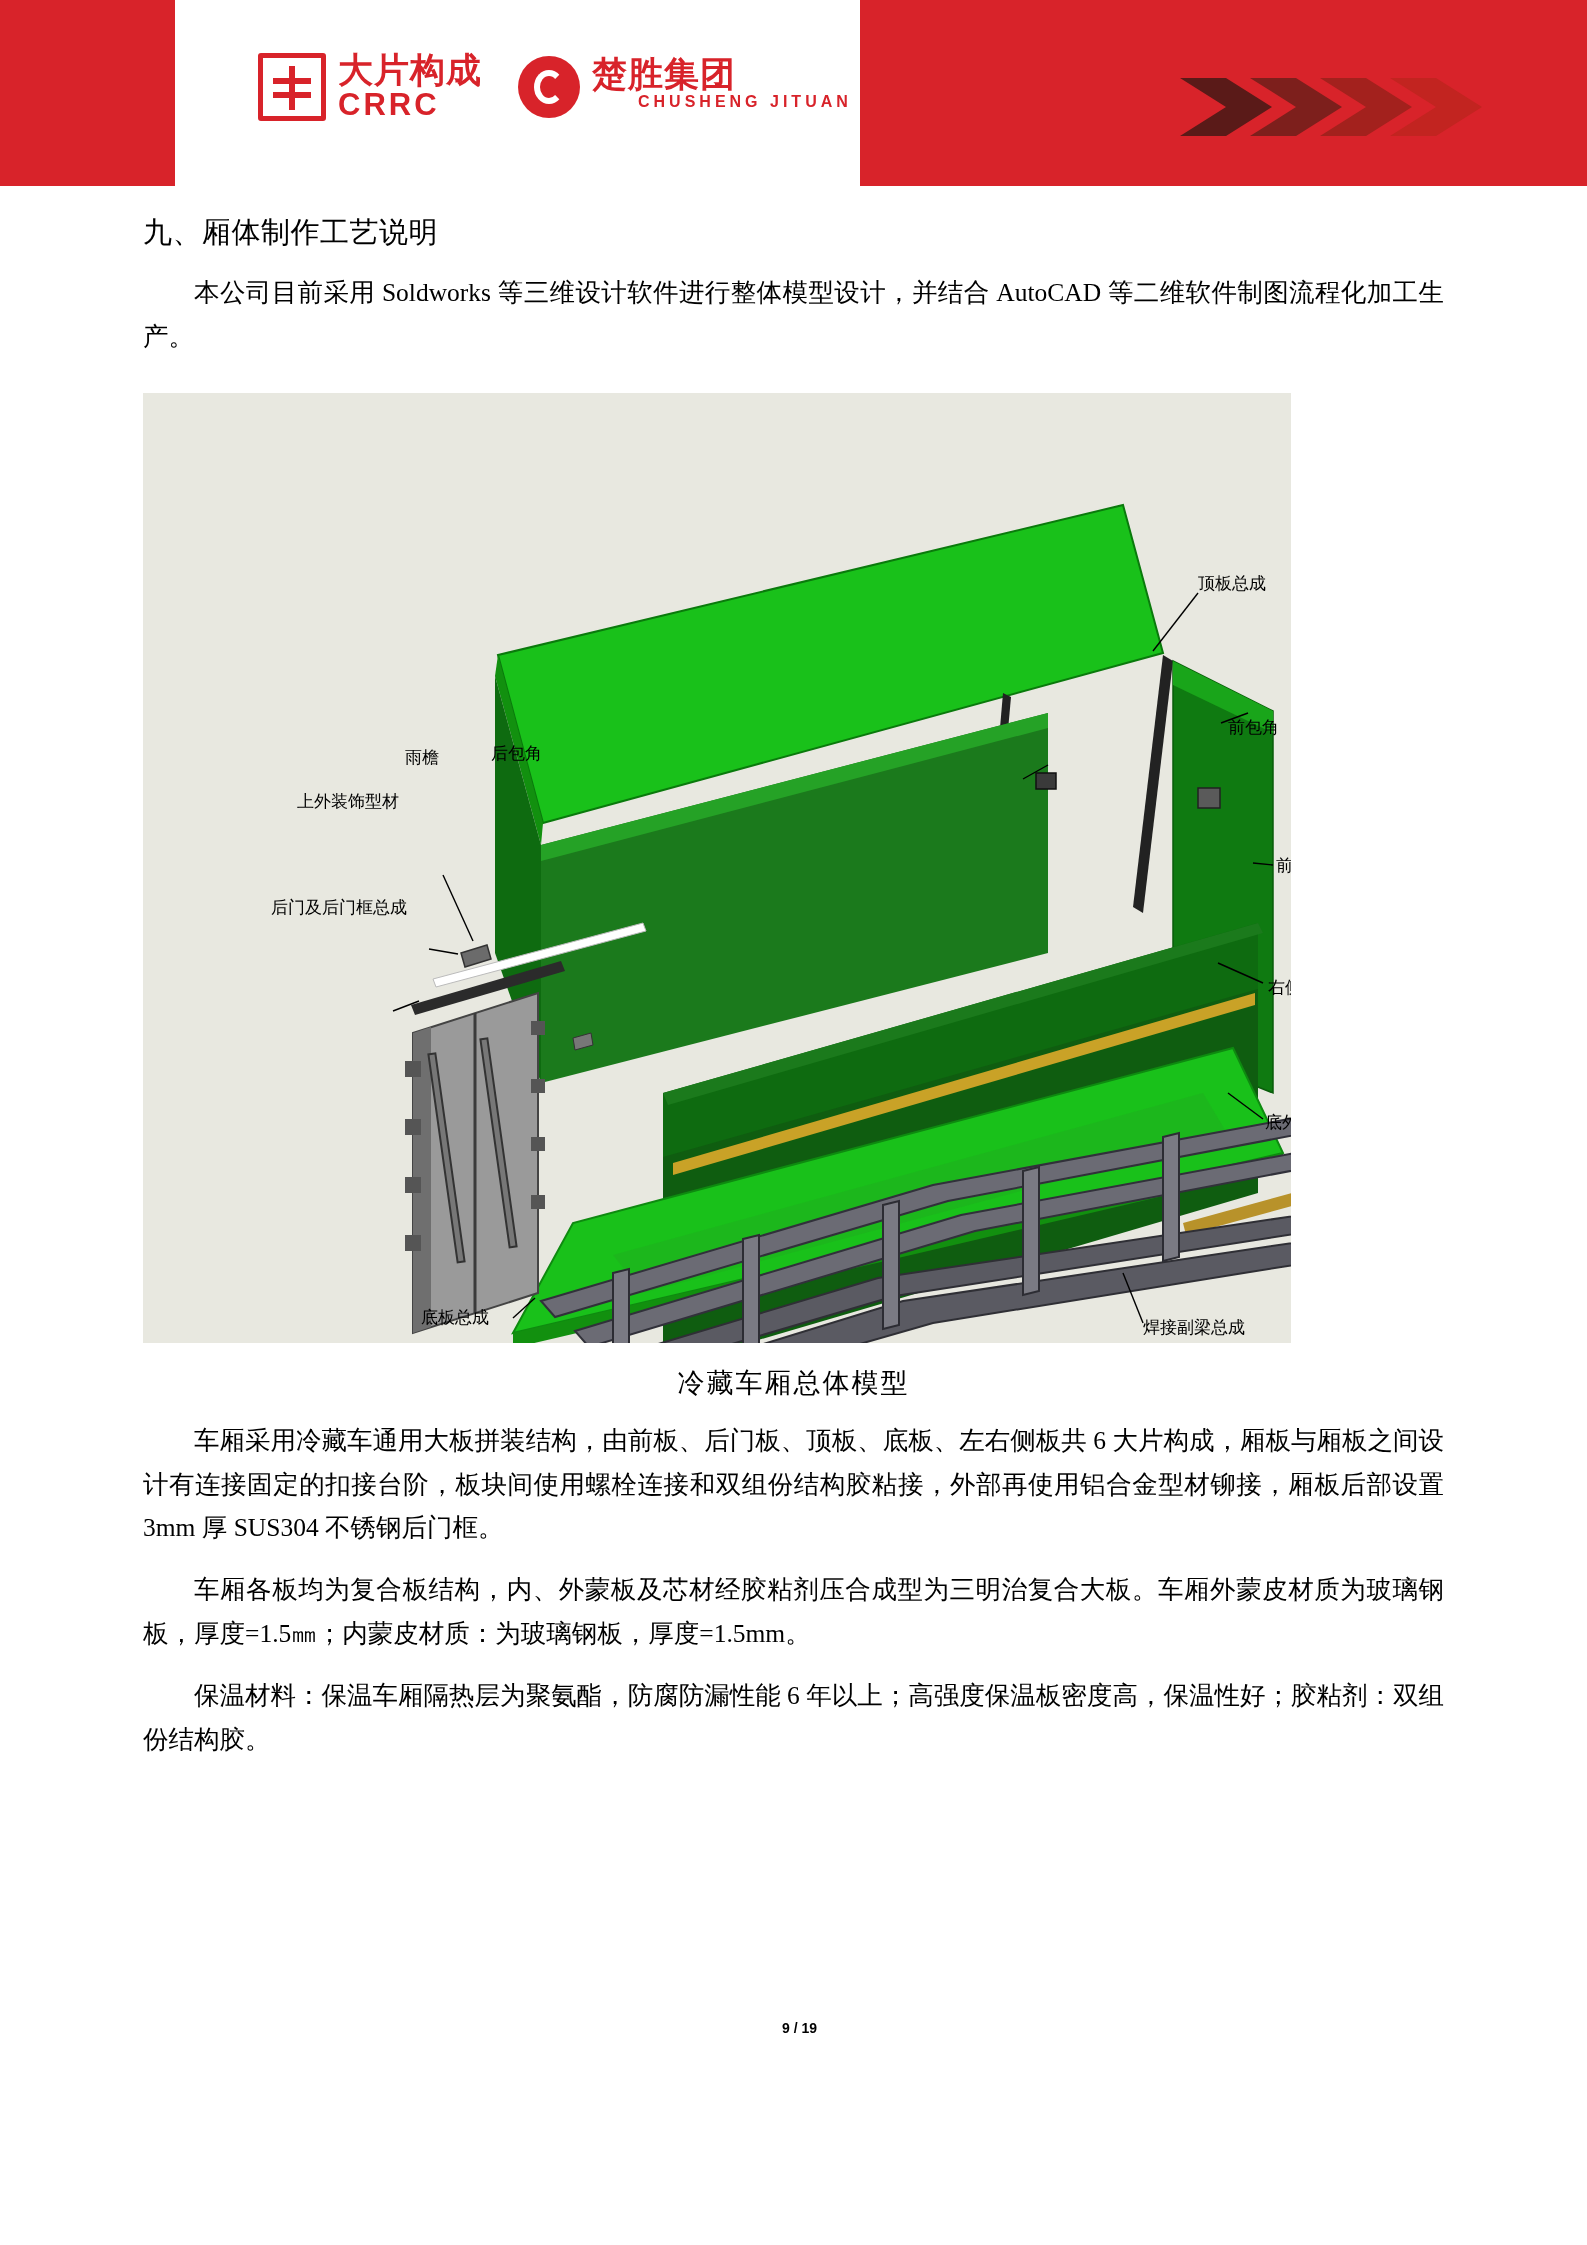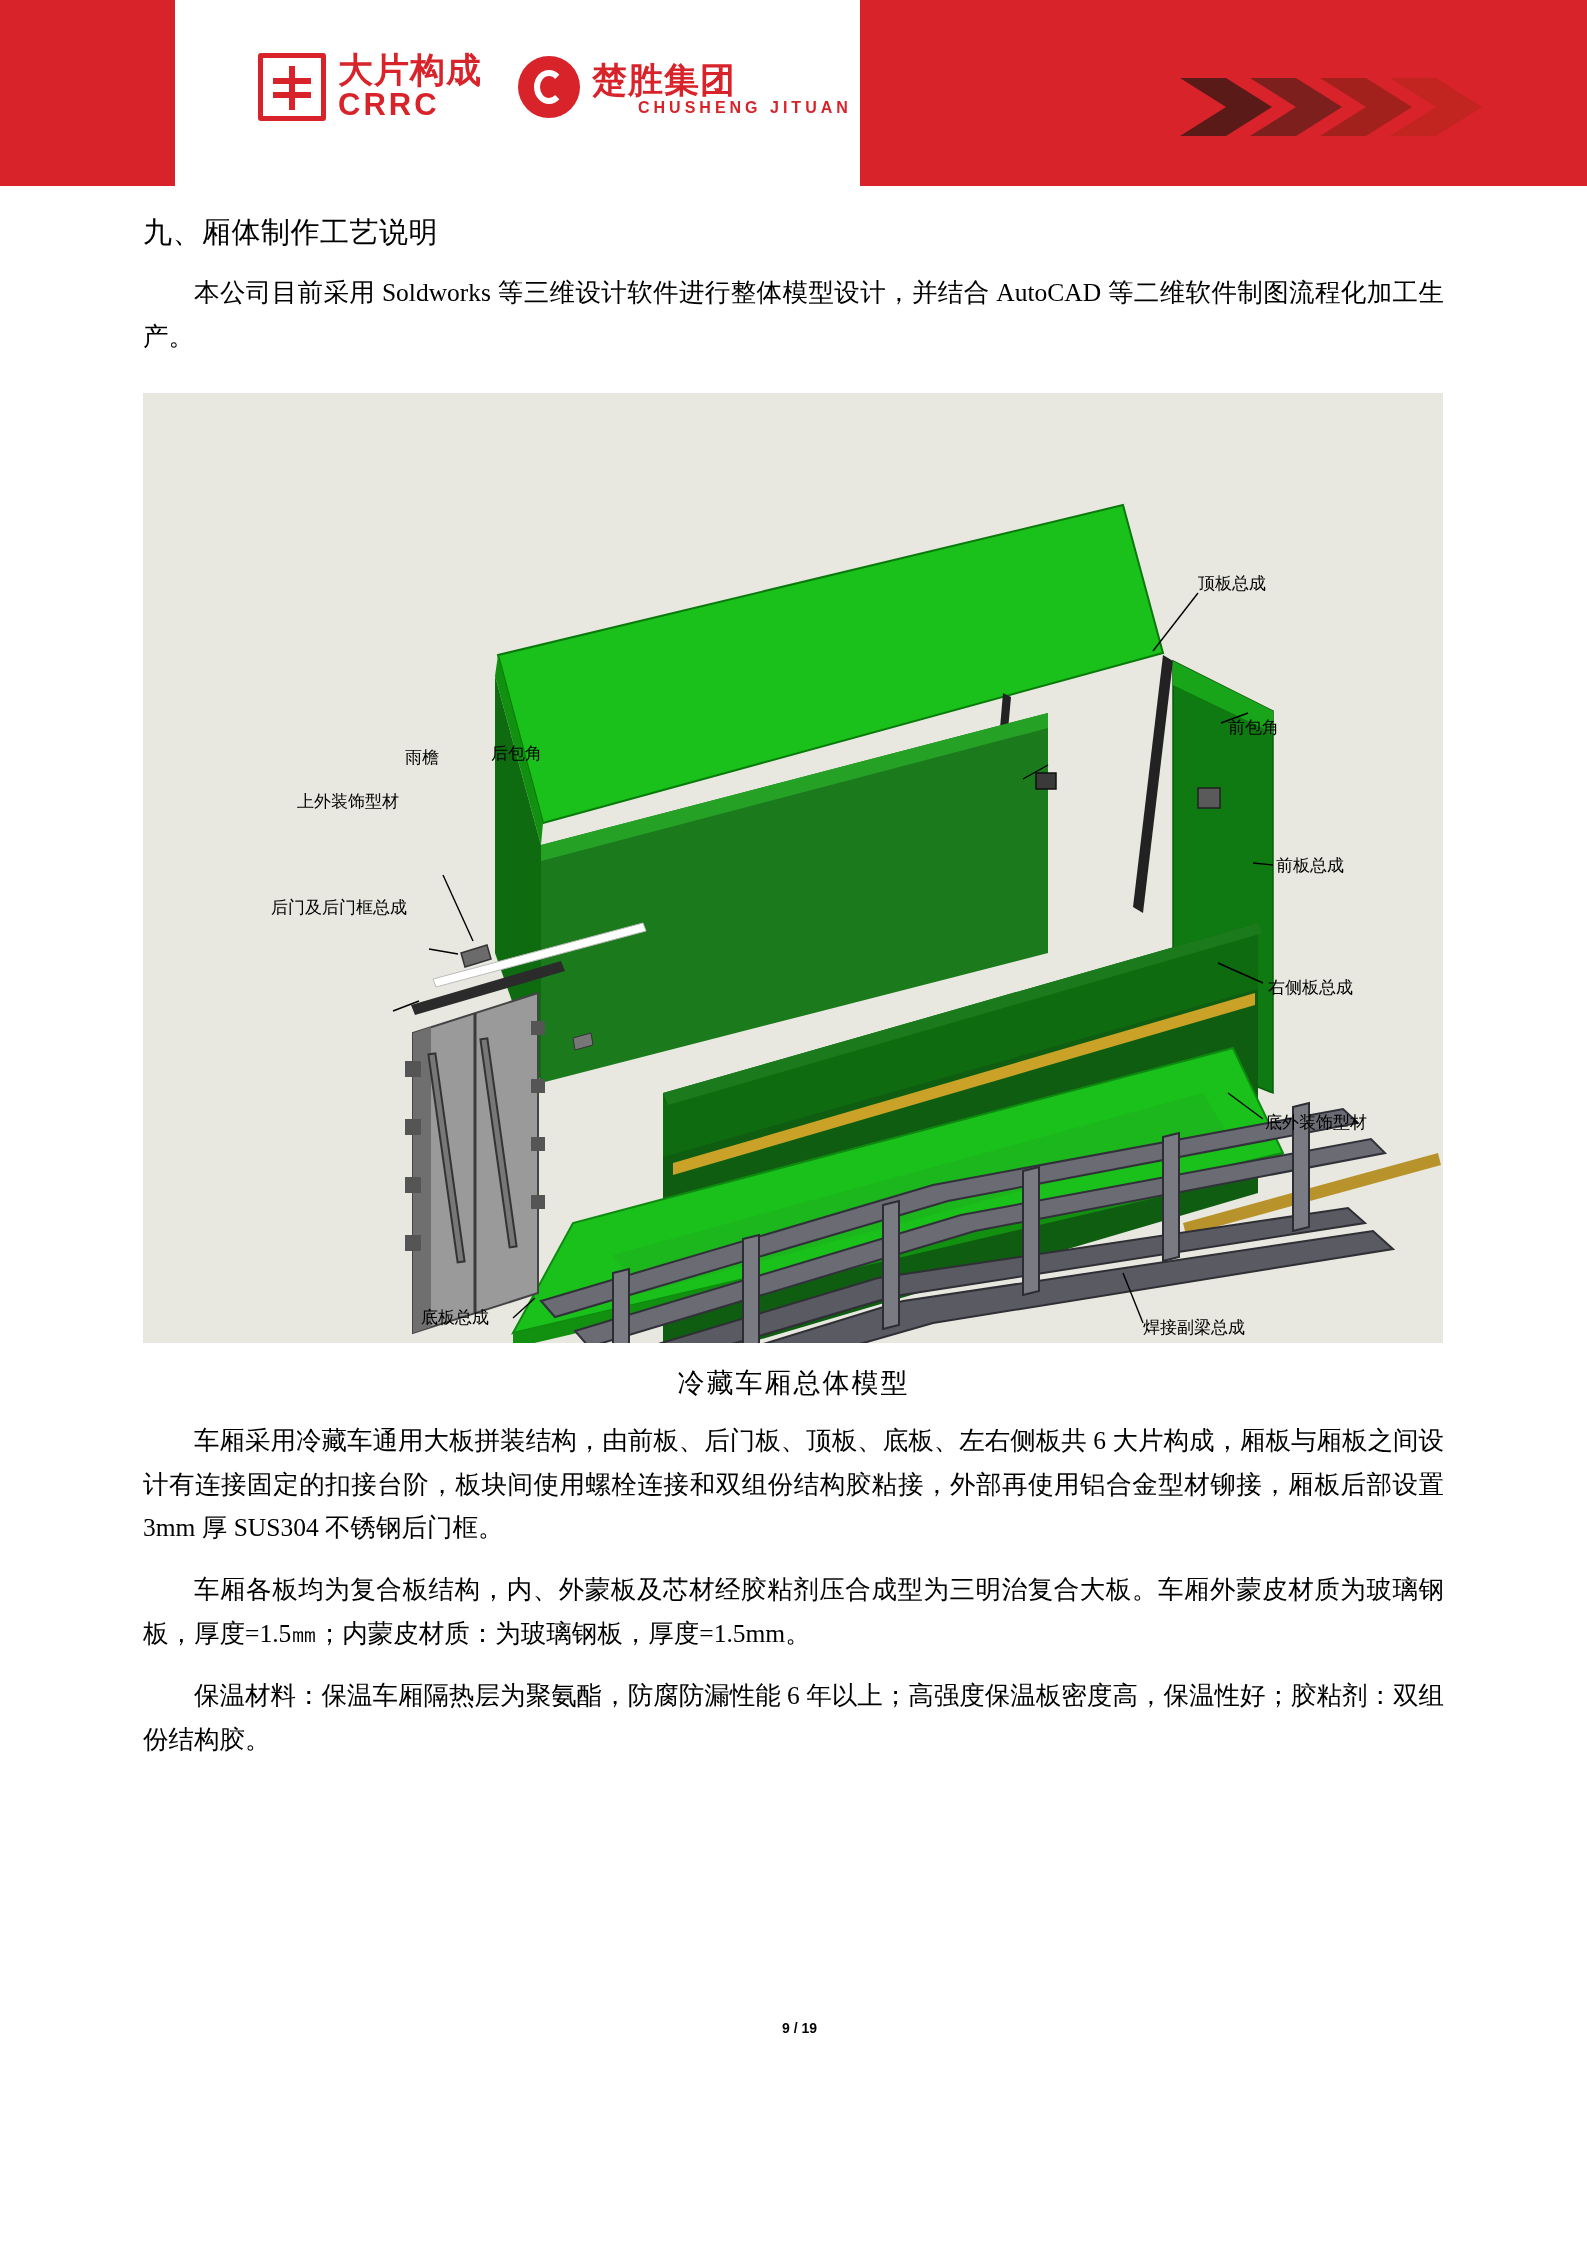--- a/index.html
+++ b/index.html
@@ -84,21 +84,21 @@
   .crrc-text-en {
     font-family: "Liberation Sans", sans-serif;
     font-size: 31px;
     font-weight: bold;
     color: #d8232a;
     letter-spacing: 3px;
     line-height: 1.05;
   }
   .cs-logo {
     display: flex;
-    align-items: flex-end;
+    align-items: flex-start;
     gap: 12px;
   }
   .cs-mark {
     width: 62px;
     height: 62px;
     border-radius: 50%;
     background: #d8232a;
     position: relative;
   }
   .cs-mark::before {
@@ -152,21 +152,21 @@
   }
   p.para {
     margin: 18px 143px 0 143px;
     font-size: 25.5px;
     line-height: 1.72;
     text-align: justify;
     text-indent: 2em;
   }
   .figure {
     margin: 34px 0 0 143px;
-    width: 1300px;
+    width: 1148px;
     height: 950px;
     background: #c4b5fd;
     position: relative;
     overflow: hidden;
   }
   .figure svg { display: block; }
   .caption {
     margin: 22px 0 0 0;
     text-align: center;
     font-size: 27px;

